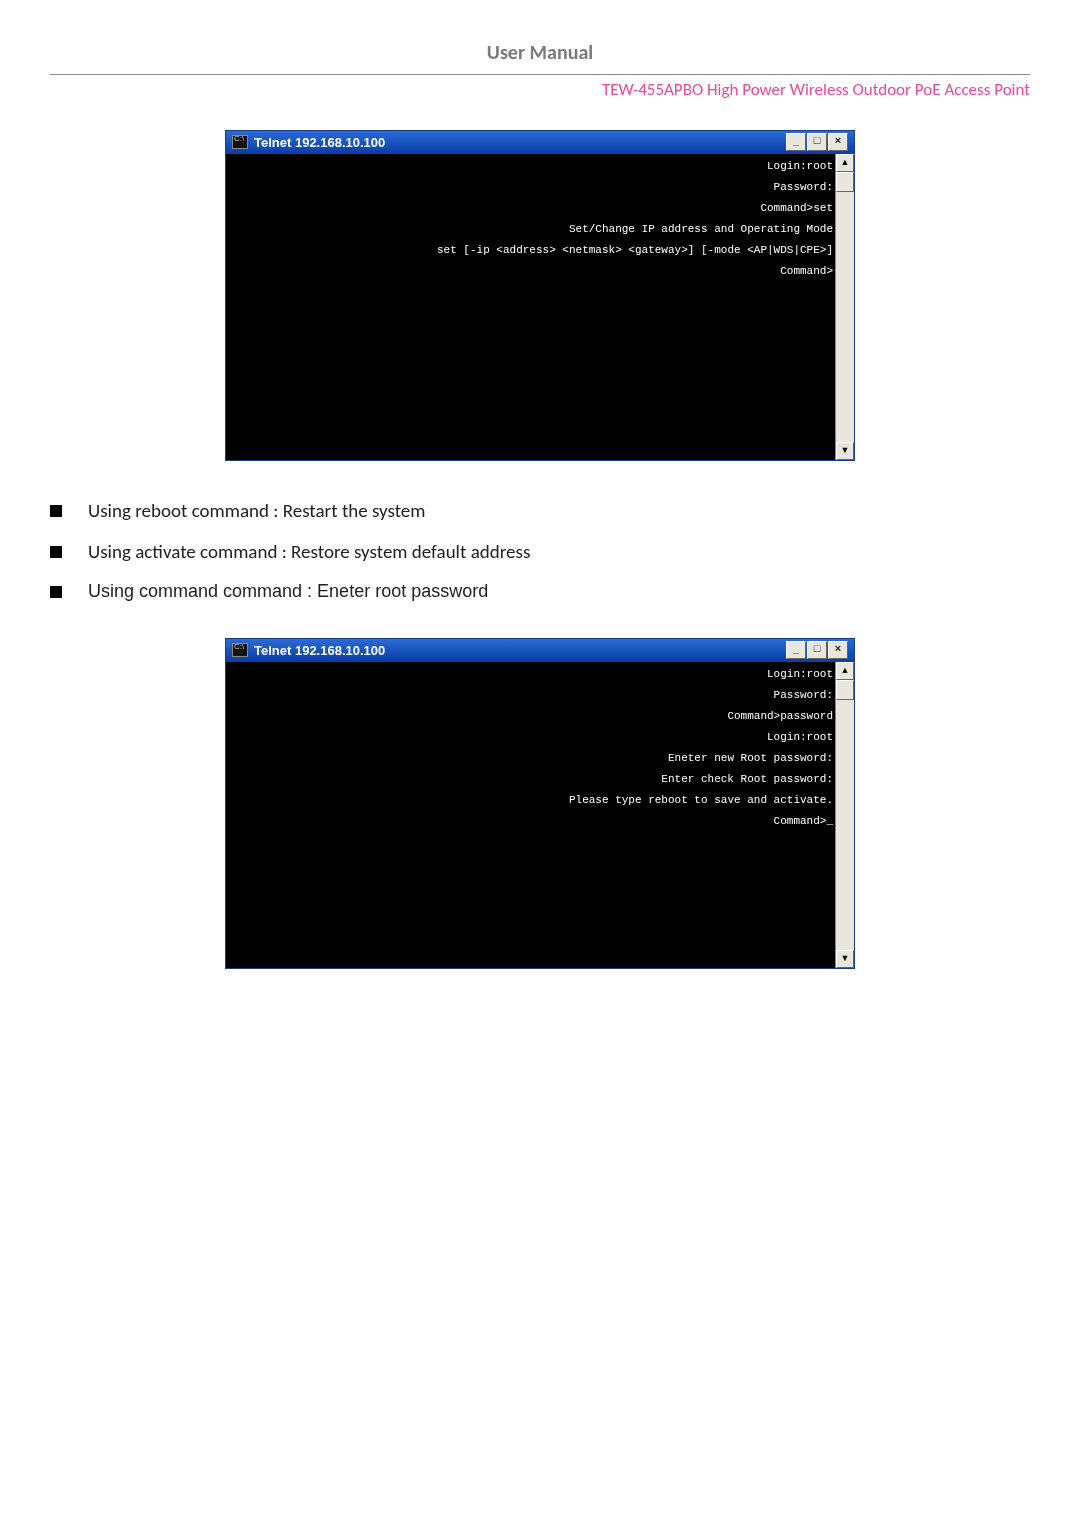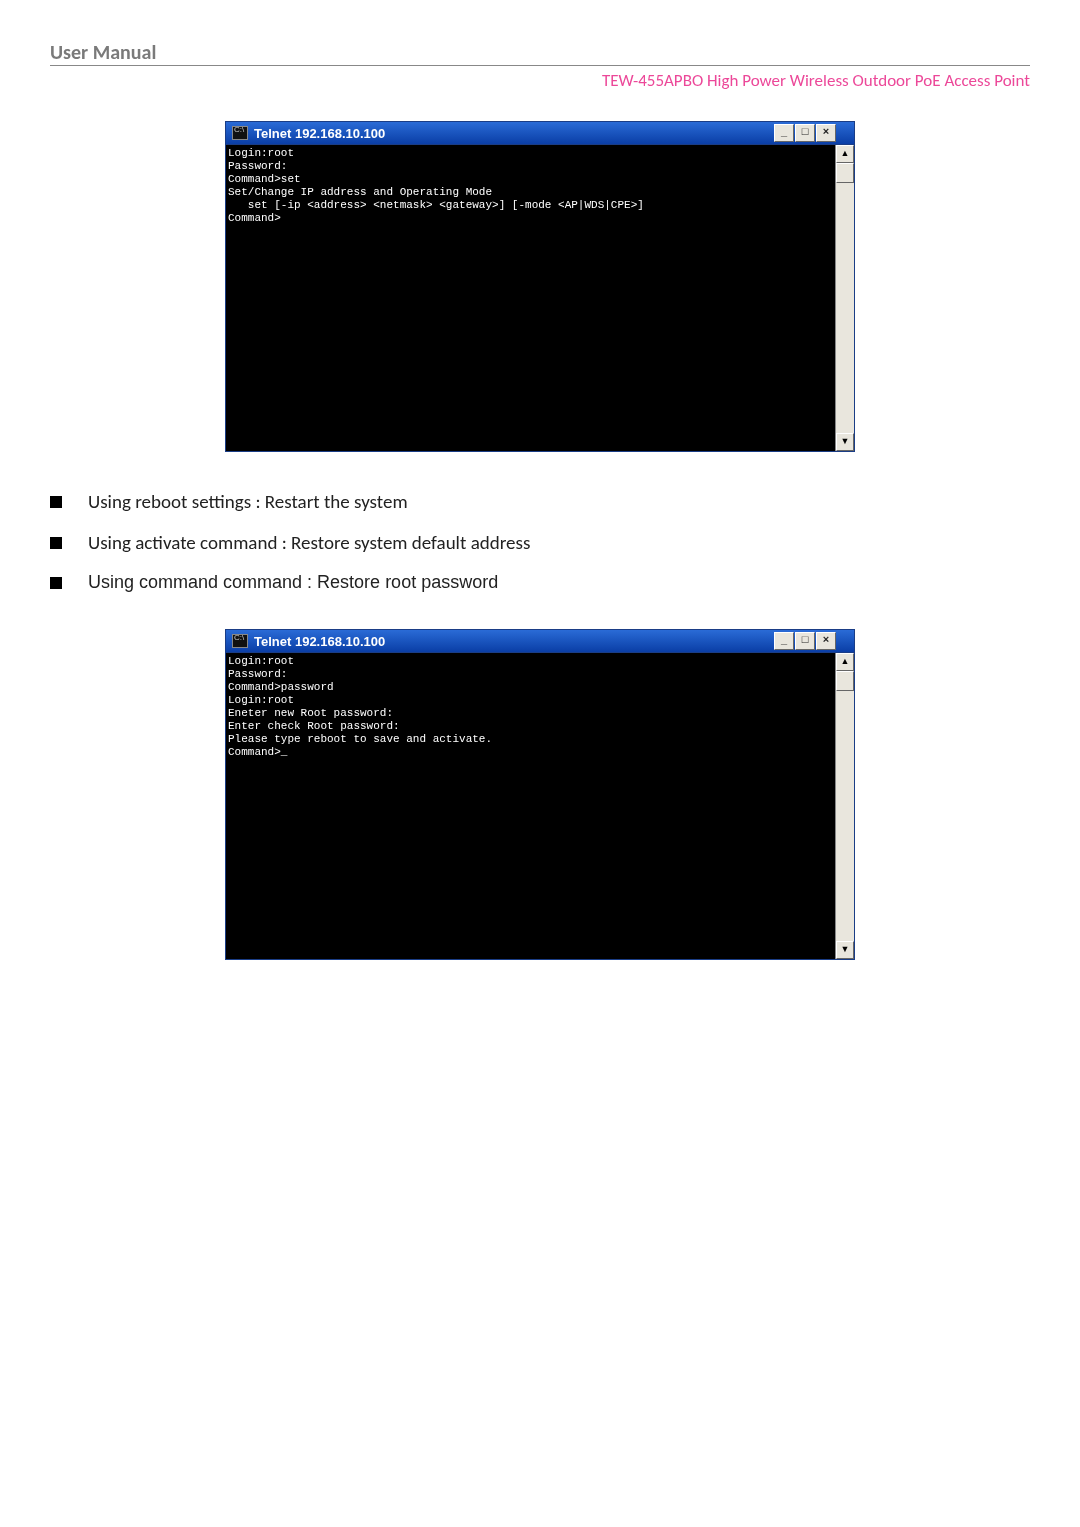--- a/index.html
+++ b/index.html
@@ -10,23 +10,23 @@
     width: 1080px;
     box-sizing: border-box;
   }
   .page {
     width: 1080px;
     padding: 40px 50px 40px 50px;
     box-sizing: border-box;
   }
   .header-row {
     display: flex;
-    justify-content: flex-start;
+    justify-content: center;
     border-bottom: 1px solid #888;
-    padding-bottom: 1px;
+    padding-bottom: 10px;
   }
   .header-title {
     color: #7a7a7a;
     font-size: 20px;
     font-weight: 600;
   }
   .subtitle-row {
     display: flex;
     justify-content: flex-end;
     color: #ec4899;
@@ -37,21 +37,21 @@
     width: 630px;
     margin: 30px auto 30px auto;
     box-sizing: border-box;
   }
   .titlebar {
     display: flex;
     align-items: center;
     height: 22px;
     background: linear-gradient(to bottom, #2a6bd6, #0a3ea6);
     border: 1px solid #1a3d86;
-    padding: 0 18px 0 6px;
+    padding: 0 6px 0 6px;
   }
   .titlebar-icon {
     width: 14px;
     height: 12px;
     background: #111;
     border: 1px solid #888;
     margin-right: 6px;
     position: relative;
   }
   .titlebar-icon::after{
@@ -95,25 +95,26 @@
     display: flex;
     border: 1px solid #1a3d86;
     border-top: none;
   }
   .terminal-body {
     flex: 1;
     background: #000;
     color: #fff;
     font-family: "Courier New", monospace;
     font-size: 11px;
-    line-height: 13px;
+    line-height: 21px;
     padding: 2px 2px;
     white-space: pre;
     height: 302px;
     overflow: hidden;
+    text-align: right;
   }
   .terminal-scrollbar {
     width: 18px;
     background: #e9e6dd;
     display: flex;
     flex-direction: column;
     align-items: stretch;
     justify-content: space-between;
     border-left: 1px solid #888;
     position: relative;
@@ -191,33 +192,33 @@
         <div class="scroll-thumb"></div>
         <div class="scroll-arrow">▼</div>
       </div>
     </div>
   </div>
 
   <div class="bullets">
     <div class="bullet-line">
       <span class="bullet-square"></span>
       <span>
-        <span>Using </span><b>reboot</b><span> settings : Restart the system</span>
+        <span>Using </span><b>reboot</b><span> command : Restart the system</span>
       </span>
     </div>
     <div class="bullet-line">
       <span class="bullet-square"></span>
       <span>
         <span>Using </span><b>activate</b><span> command : Restore system default address</span>
       </span>
     </div>
     <div class="bullet-line arial">
       <span class="bullet-square"></span>
       <span style="font-size:18px;">
-        <span>Using </span><b>command</b><span> command : Restore root password</span>
+        <span>Using </span><b>command</b><span> command : Eneter root password</span>
       </span>
     </div>
   </div>
 
   <div class="terminal-block" style="margin-top:36px;">
     <div class="titlebar">
       <span class="titlebar-icon"></span>
       <span class="titlebar-text">Telnet 192.168.10.100</span>
       <div class="win-controls">
         <div class="win-btn">_</div>

